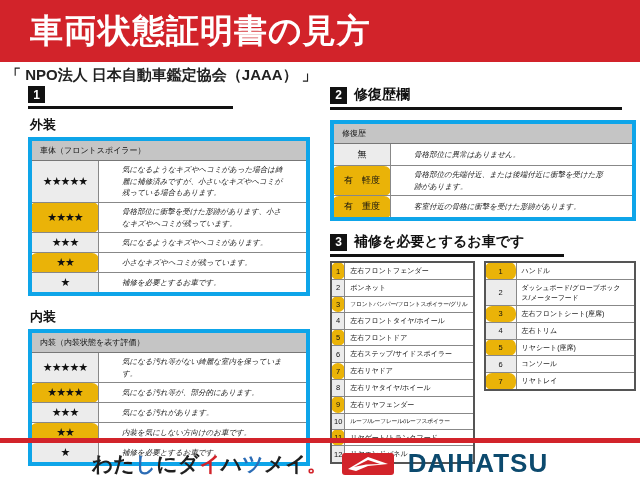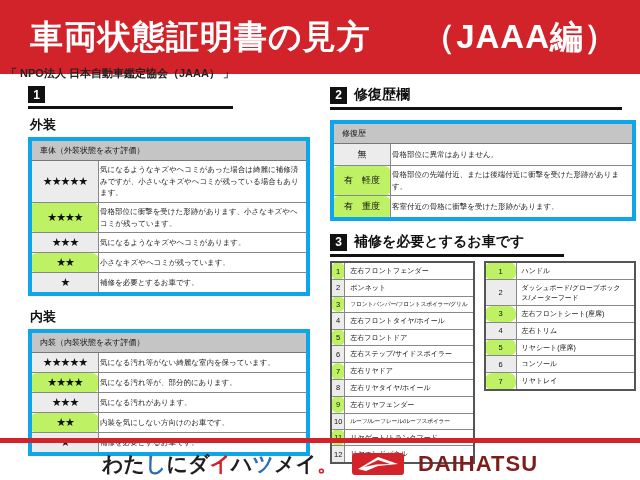--- a/index.html
+++ b/index.html
@@ -1,23 +1,23 @@
 <!DOCTYPE html>
 <html><head>
 <meta charset="utf-8">
 <style>
   html,body{margin:0;padding:0;background:#fff;}
   .page{position:relative;width:640px;height:480px;background:#fff;overflow:hidden;
         font-family:"Liberation Sans","DejaVu Sans",sans-serif;color:#111;}
   
-  .banner{position:absolute;top:0;left:0;width:640px;height:74px;background:#d2232a;
+  .banner{position:absolute;top:0;left:0;width:640px;height:62px;background:#d2232a;
           display:flex;align-items:center;justify-content:space-between;
           padding:0 22px 0 30px;box-sizing:border-box;}
   .banner span{color:#fff;font-size:33px;font-weight:bold;letter-spacing:1px;white-space:nowrap;}
-  .subtitle{position:absolute;top:66px;left:6px;font-size:11px;font-weight:bold;color:#222;white-space:nowrap;}
+  .subtitle{position:absolute;top:66px;left:6px;font-size:15px;font-weight:bold;color:#222;white-space:nowrap;}
   
   .col{position:absolute;top:86px;}
   .col.left{left:28px;width:282px;}
   .col.right{left:330px;width:306px;}
   
   .sec-header{display:flex;align-items:center;gap:7px;border-bottom:3px solid #111;
               padding-bottom:3px;margin-bottom:4px;}
   .sec-header.w1{width:205px;}
   .sec-header.w2{width:292px;}
   .sec-header.w3{width:234px;margin-top:12px;}
@@ -26,63 +26,62 @@
   .sec-title{font-size:14px;font-weight:bold;white-space:nowrap;}
   .group-label{font-size:13px;font-weight:bold;margin:7px 0 3px 2px;}
   
   table{border-collapse:collapse;}
   .star-table, .repair-table{width:100%;border:4px solid #0ea5e9;}
   .star-table th, .repair-table th{background:#c5c5c5;font-size:8px;font-weight:normal;
       text-align:left;padding:4px 8px;border:1px solid #777;}
   .star-table td, .repair-table td{border:1px solid #888;vertical-align:middle;}
   td.stars{width:62px;text-align:center;font-size:11px;letter-spacing:-1px;padding:3px 2px;white-space:nowrap;}
   td.grade{width:52px;text-align:center;font-size:9px;padding:4px 2px;white-space:nowrap;}
-  td.desc{background:#fff;font-size:7.5px;line-height:1.55;padding:3px 1px;color:#222;}
+  td.desc{background:#fff;font-size:7.5px;line-height:1.55;padding:3px 23px;color:#222;font-style:italic;}
   .shade-a{background:#ececec;}
-  .shade-b{background:#bef264;border-radius:7px;}
+  .shade-b{background:#eab308;border-radius:7px;}
   
   .sub-wrap{display:flex;gap:9px;align-items:flex-start;margin-top:3px;}
   .sub-table{border:2px solid #555;}
   .sub-table.l{width:142px;}
   .sub-table.r{width:155px;}
   .sub-table td{border:1px solid #888;font-size:7px;vertical-align:middle;}
   td.no{width:26px;text-align:center;padding:3px 2px;font-size:7.5px;}
   td.part{padding:3px 5px;background:#fff;white-space:nowrap;line-height:1.4;}
   td.part.tight{font-size:5.8px;letter-spacing:-0.2px;}
   td.part.two-line{white-space:normal;font-size:6.8px;}
   
   .red-line{position:absolute;top:438px;left:0;width:640px;height:5px;background:#d2232a;}
   .footer{position:absolute;top:447px;left:0;width:640px;height:33px;display:flex;
           align-items:center;justify-content:center;gap:14px;}
   .slogan{font-size:21px;font-weight:bold;letter-spacing:0;white-space:nowrap;}
   .d-mark{display:inline-flex;align-items:center;}
-  .brand{font-size:22px;font-weight:bold;color:#7f1d1d;letter-spacing:1px;text-align:right;}
+  .brand{font-size:26px;font-weight:bold;color:#0c4a6e;letter-spacing:1px;text-align:right;}
 </style>
 </head>
 <body>
 
 <div class="page">
 
   <header class="banner">
     <span>車両状態証明書の見方</span>
-    <span>（JAAA編）</span>
   </header>
 
   <div class="subtitle">「 NPO法人 日本自動車鑑定協会（JAAA） 」</div>
 
   <div class="col left">
     <div class="sec-header w1">
       <span class="sec-num">1</span>
     </div>
 
     <div class="group-label">外装</div>
     <table class="star-table">
       <thead>
         <tr>
-          <th colspan="2">車体（外装状態を表す評価）</th>
+          <th colspan="2">車体（フロントスポイラー）</th>
         </tr>
       </thead>
       <tbody>
           <tr>
             <td class="stars shade-a">★★★★★</td>
             <td class="desc">気になるようなキズやヘコミがあった場合は綺麗に補修済みですが、小さいなキズやヘコミが残っている場合もあります。</td>
           </tr>
           <tr>
             <td class="stars shade-b">★★★★</td>
             <td class="desc">骨格部位に衝撃を受けた形跡があります、小さなキズやヘコミが残っています。</td>

